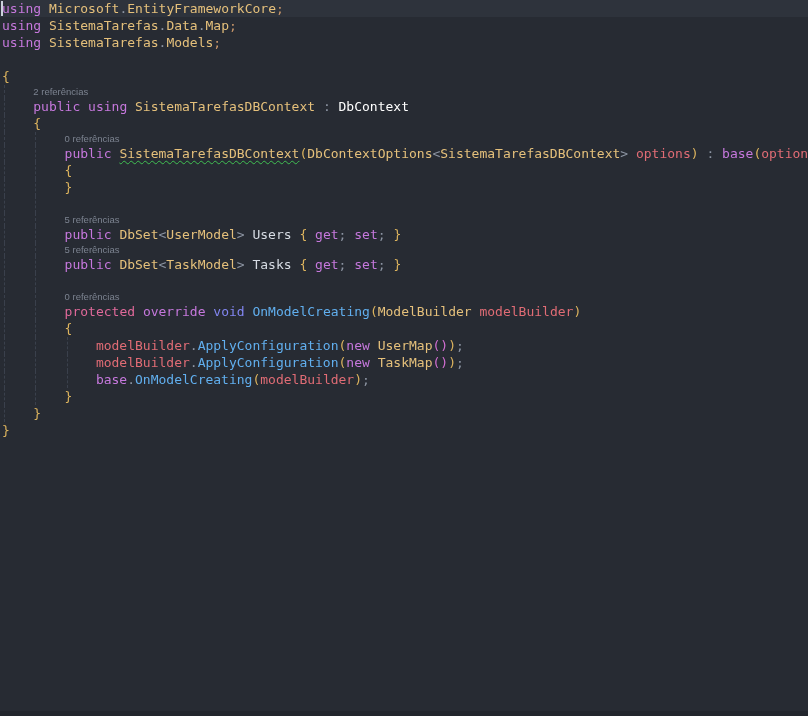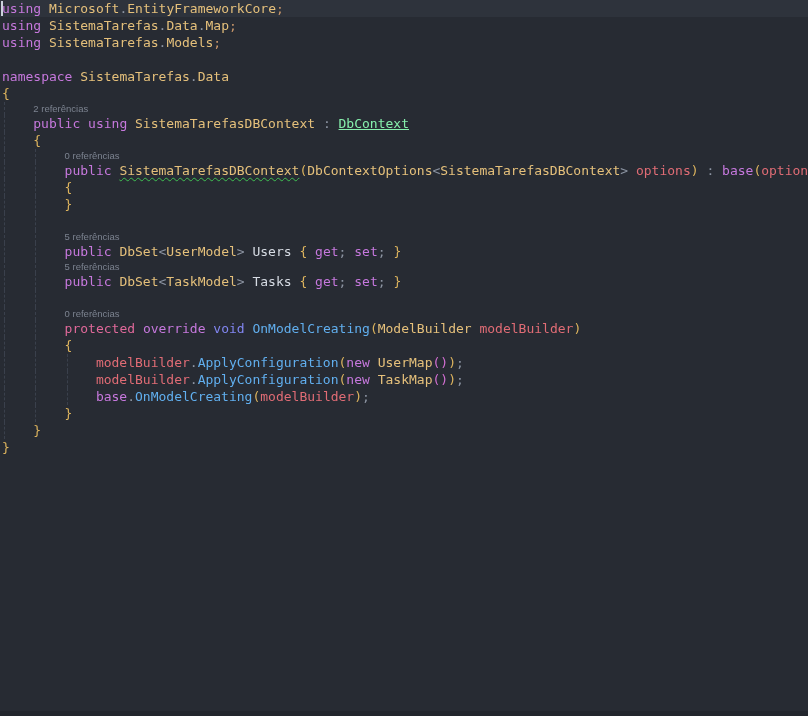--- a/index.html
+++ b/index.html
@@ -39,24 +39,23 @@
 </style>
 </head>
 <body>
 
 <div class="editor" style="background: rgb(39, 43, 51);">
   <div class="code-area" id="code-area">
       <div class="line highlighted" style="padding-left: 2px; background: rgb(46, 51, 60);"><span style="color: rgb(198, 120, 221);">using </span><span style="color: rgb(229, 192, 123);">Microsoft</span><span style="color: rgb(141, 149, 163);">.</span><span style="color: rgb(229, 192, 123);">EntityFrameworkCore</span><span style="color: rgb(201, 151, 106);">;</span><span class="cursor" style="background: rgb(204, 210, 221);"></span></div>
       <div class="line" style="padding-left: 2px;"><span style="color: rgb(198, 120, 221);">using </span><span style="color: rgb(229, 192, 123);">SistemaTarefas</span><span style="color: rgb(141, 149, 163);">.</span><span style="color: rgb(229, 192, 123);">Data</span><span style="color: rgb(141, 149, 163);">.</span><span style="color: rgb(229, 192, 123);">Map</span><span style="color: rgb(201, 151, 106);">;</span></div>
       <div class="line" style="padding-left: 2px;"><span style="color: rgb(198, 120, 221);">using </span><span style="color: rgb(229, 192, 123);">SistemaTarefas</span><span style="color: rgb(141, 149, 163);">.</span><span style="color: rgb(229, 192, 123);">Models</span><span style="color: rgb(201, 151, 106);">;</span></div>
       <div class="line" style="padding-left: 2px;"></div>
-      <div class="line" style="padding-left: 2px;"><span style="color: rgb(198, 120, 221);">namespace </span><span style="color: rgb(229, 192, 123);">SistemaTarefas</span><span style="color: rgb(141, 149, 163);">.</span><span style="color: rgb(229, 192, 123);">Data</span></div>
       <div class="line" style="padding-left: 2px;"><span style="color: rgb(221, 180, 94);">{</span></div>
       <div class="line codelens" style="padding-left: 33.3px;"><span class="guide" style="left: 4px;"></span><span style="color: rgb(124, 131, 144);">2 referências</span></div>
-      <div class="line" style="padding-left: 33.3px;"><span class="guide" style="left: 4px;"></span><span style="color: rgb(198, 120, 221);">public using </span><span style="color: rgb(229, 192, 123);">SistemaTarefasDBContext</span><span style="color: rgb(141, 149, 163);"> : </span><span style="color: #86efac; text-decoration: underline;">DbContext</span></div>
+      <div class="line" style="padding-left: 33.3px;"><span class="guide" style="left: 4px;"></span><span style="color: rgb(198, 120, 221);">public using </span><span style="color: rgb(229, 192, 123);">SistemaTarefasDBContext</span><span style="color: rgb(141, 149, 163);"> : </span><span style="color: #ffffff;">DbContext</span></div>
       <div class="line" style="padding-left: 33.3px;"><span class="guide" style="left: 4px;"></span><span style="color: rgb(221, 180, 94);">{</span></div>
       <div class="line codelens" style="padding-left: 64.6px;"><span class="guide" style="left: 4px;"></span><span class="guide" style="left: 35.3px;"></span><span style="color: rgb(124, 131, 144);">0 referências</span></div>
       <div class="line" style="padding-left: 64.6px;"><span class="guide" style="left: 4px;"></span><span class="guide" style="left: 35.3px;"></span><span style="color: rgb(198, 120, 221);">public </span><span class="tok-squiggle" style="color: rgb(229, 192, 123); text-decoration-color: rgb(64, 191, 82);">SistemaTarefasDBContext</span><span style="color: rgb(221, 180, 94);">(</span><span style="color: rgb(229, 192, 123);">DbContextOptions</span><span style="color: rgb(141, 149, 163);">&lt;</span><span style="color: rgb(229, 192, 123);">SistemaTarefasDBContext</span><span style="color: rgb(141, 149, 163);">&gt; </span><span style="color: rgb(224, 108, 117);">options</span><span style="color: rgb(221, 180, 94);">)</span><span style="color: rgb(141, 149, 163);"> : </span><span style="color: rgb(198, 120, 221);">base</span><span style="color: rgb(221, 180, 94);">(</span><span style="color: rgb(224, 108, 117);">options</span></div>
       <div class="line" style="padding-left: 64.6px;"><span class="guide" style="left: 4px;"></span><span class="guide" style="left: 35.3px;"></span><span style="color: rgb(221, 180, 94);">{</span></div>
       <div class="line" style="padding-left: 64.6px;"><span class="guide" style="left: 4px;"></span><span class="guide" style="left: 35.3px;"></span><span style="color: rgb(221, 180, 94);">}</span></div>
       <div class="line" style="padding-left: 2px;"><span class="guide" style="left: 4px;"></span><span class="guide" style="left: 35.3px;"></span></div>
       <div class="line codelens" style="padding-left: 64.6px;"><span class="guide" style="left: 4px;"></span><span class="guide" style="left: 35.3px;"></span><span style="color: rgb(124, 131, 144);">5 referências</span></div>
       <div class="line" style="padding-left: 64.6px;"><span class="guide" style="left: 4px;"></span><span class="guide" style="left: 35.3px;"></span><span style="color: rgb(198, 120, 221);">public </span><span style="color: rgb(229, 192, 123);">DbSet</span><span style="color: rgb(141, 149, 163);">&lt;</span><span style="color: rgb(229, 192, 123);">UserModel</span><span style="color: rgb(141, 149, 163);">&gt; </span><span style="color: rgb(215, 220, 228);">Users </span><span style="color: rgb(221, 180, 94);">{ </span><span style="color: rgb(198, 120, 221);">get</span><span style="color: rgb(141, 149, 163);">; </span><span style="color: rgb(198, 120, 221);">set</span><span style="color: rgb(141, 149, 163);">; </span><span style="color: rgb(221, 180, 94);">}</span></div>
       <div class="line codelens" style="padding-left: 64.6px;"><span class="guide" style="left: 4px;"></span><span class="guide" style="left: 35.3px;"></span><span style="color: rgb(124, 131, 144);">5 referências</span></div>
       <div class="line" style="padding-left: 64.6px;"><span class="guide" style="left: 4px;"></span><span class="guide" style="left: 35.3px;"></span><span style="color: rgb(198, 120, 221);">public </span><span style="color: rgb(229, 192, 123);">DbSet</span><span style="color: rgb(141, 149, 163);">&lt;</span><span style="color: rgb(229, 192, 123);">TaskModel</span><span style="color: rgb(141, 149, 163);">&gt; </span><span style="color: rgb(215, 220, 228);">Tasks </span><span style="color: rgb(221, 180, 94);">{ </span><span style="color: rgb(198, 120, 221);">get</span><span style="color: rgb(141, 149, 163);">; </span><span style="color: rgb(198, 120, 221);">set</span><span style="color: rgb(141, 149, 163);">; </span><span style="color: rgb(221, 180, 94);">}</span></div>

